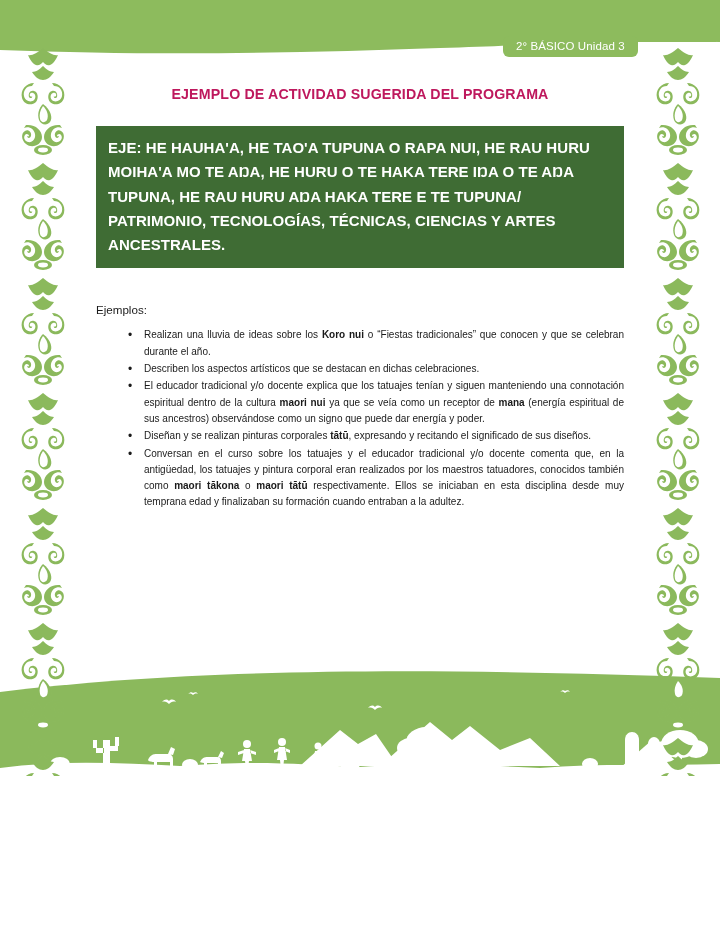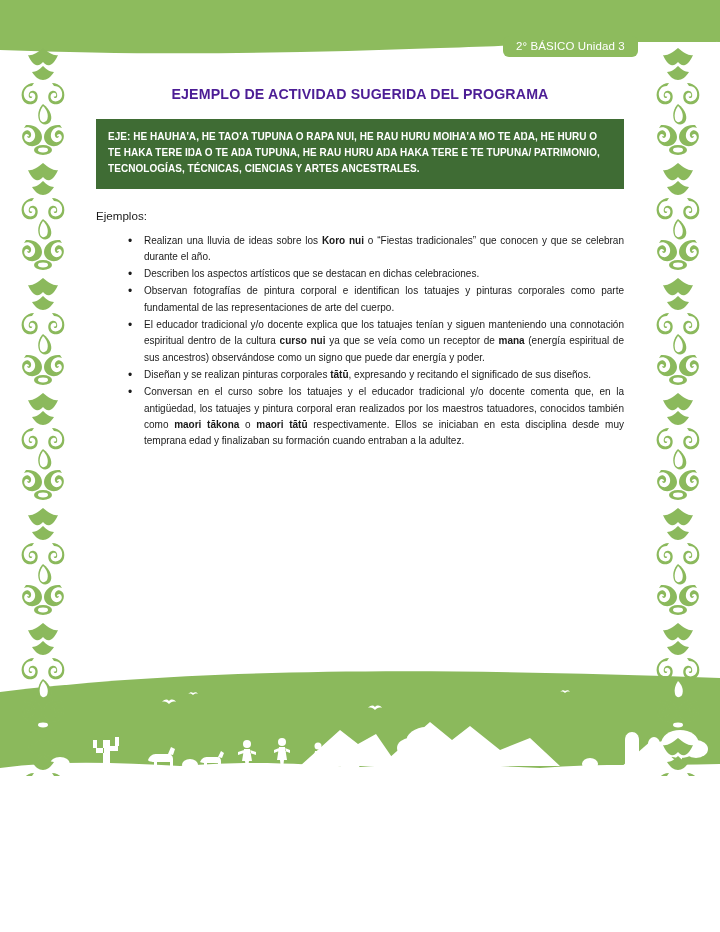--- a/index.html
+++ b/index.html
@@ -76,48 +76,48 @@
     position: absolute;
     left: 96px; top: 0;
     width: 528px;
     z-index: 5;
   }
   .doc-title {
     margin-top: 86px;
     text-align: center;
     font-size: 14.2px;
     font-weight: bold;
-    color: #4c1d95;
+    color: #be185d;
     letter-spacing: .15px;
   }
   .eje-box {
-    margin-top: 17px;
+    margin-top: 24px;
     background: #3f6c34;
     color: #ffffff;
     padding: 10px 16px 11px 12px;
-    font-size: 10px;
+    font-size: 15px;
     font-weight: bold;
     line-height: 1.62;
     letter-spacing: .05px;
   }
   .activity-line {
     margin-top: 23px;
     font-size: 11.4px;
     line-height: 1.62;
     color: #1a1a1a;
     text-align: justify;
   }
   .activity-label {
     color: #9a5ea8;
     font-weight: 400;
   }
   .activity-rapanui { font-weight: bold; }
 
   .examples-label {
-    margin-top: 20px;
+    margin-top: 35px;
     font-size: 11.6px;
     color: #1a1a1a;
   }
   ul.examples {
     margin: 11px 0 0 0;
     padding-left: 32px;
     list-style: none;
   }
   ul.examples > li {
     position: relative;
@@ -189,22 +189,21 @@
     <div class="doc-title">EJEMPLO DE ACTIVIDAD SUGERIDA DEL PROGRAMA</div>
 
     <div class="eje-box">EJE: HE HAUHA'A, HE TAO'A TUPUNA O RAPA NUI, HE RAU HURU MOIHA'A MO TE AŊA, HE HURU O TE HAKA TERE IŊA O TE AŊA TUPUNA, HE RAU HURU AŊA HAKA TERE E TE TUPUNA/ PATRIMONIO, TECNOLOGÍAS, TÉCNICAS, CIENCIAS Y ARTES ANCESTRALES.</div>
 
 
     <div class="examples-label">Ejemplos:</div>
 
     <ul class="examples">
         <li><span>Realizan una lluvia de ideas sobre los </span><b>Koro nui</b><span> o “Fiestas tradicionales” que conocen y que se celebran durante el año.</span></li>
         <li><span>Describen los aspectos artísticos que se destacan en dichas celebraciones.</span></li>
-        <li><span>Observan fotografías de pintura corporal e identifican los tatuajes y pinturas corporales como parte fundamental de las representaciones de arte del cuerpo.</span></li>
-        <li><span>El educador tradicional y/o docente explica que los tatuajes tenían y siguen manteniendo una connotación espiritual dentro de la cultura </span><b>curso nui</b><span> ya que se veía como un receptor de </span><b>mana</b><span> (energía espiritual de sus ancestros) observándose como un signo que puede dar energía y poder.</span></li>
+        <li><span>El educador tradicional y/o docente explica que los tatuajes tenían y siguen manteniendo una connotación espiritual dentro de la cultura </span><b>maori nui</b><span> ya que se veía como un receptor de </span><b>mana</b><span> (energía espiritual de sus ancestros) observándose como un signo que puede dar energía y poder.</span></li>
         <li><span>Diseñan y se realizan pinturas corporales </span><b>tātū</b><span>, expresando y recitando el significado de sus diseños.</span></li>
         <li><span>Conversan en el curso sobre los tatuajes y el educador tradicional y/o docente comenta que, en la antigüedad, los tatuajes y pintura corporal eran realizados por los maestros tatuadores, conocidos también como </span><b>maori tākona</b><span> o </span><b>maori tātū</b><span> respectivamente. Ellos se iniciaban en esta disciplina desde muy temprana edad y finalizaban su formación cuando entraban a la adultez.</span></li>
       </ul>
 
   </div>
 
   <div class="bottom-band">
     <svg width="720" height="112" viewBox="0 0 720 112" xmlns="http://www.w3.org/2000/svg">
       <path d="M0,28 C180,6 400,2 720,14 L720,112 L0,112 Z" fill="#8bb95c"></path>
       <g fill="#ffffff">

